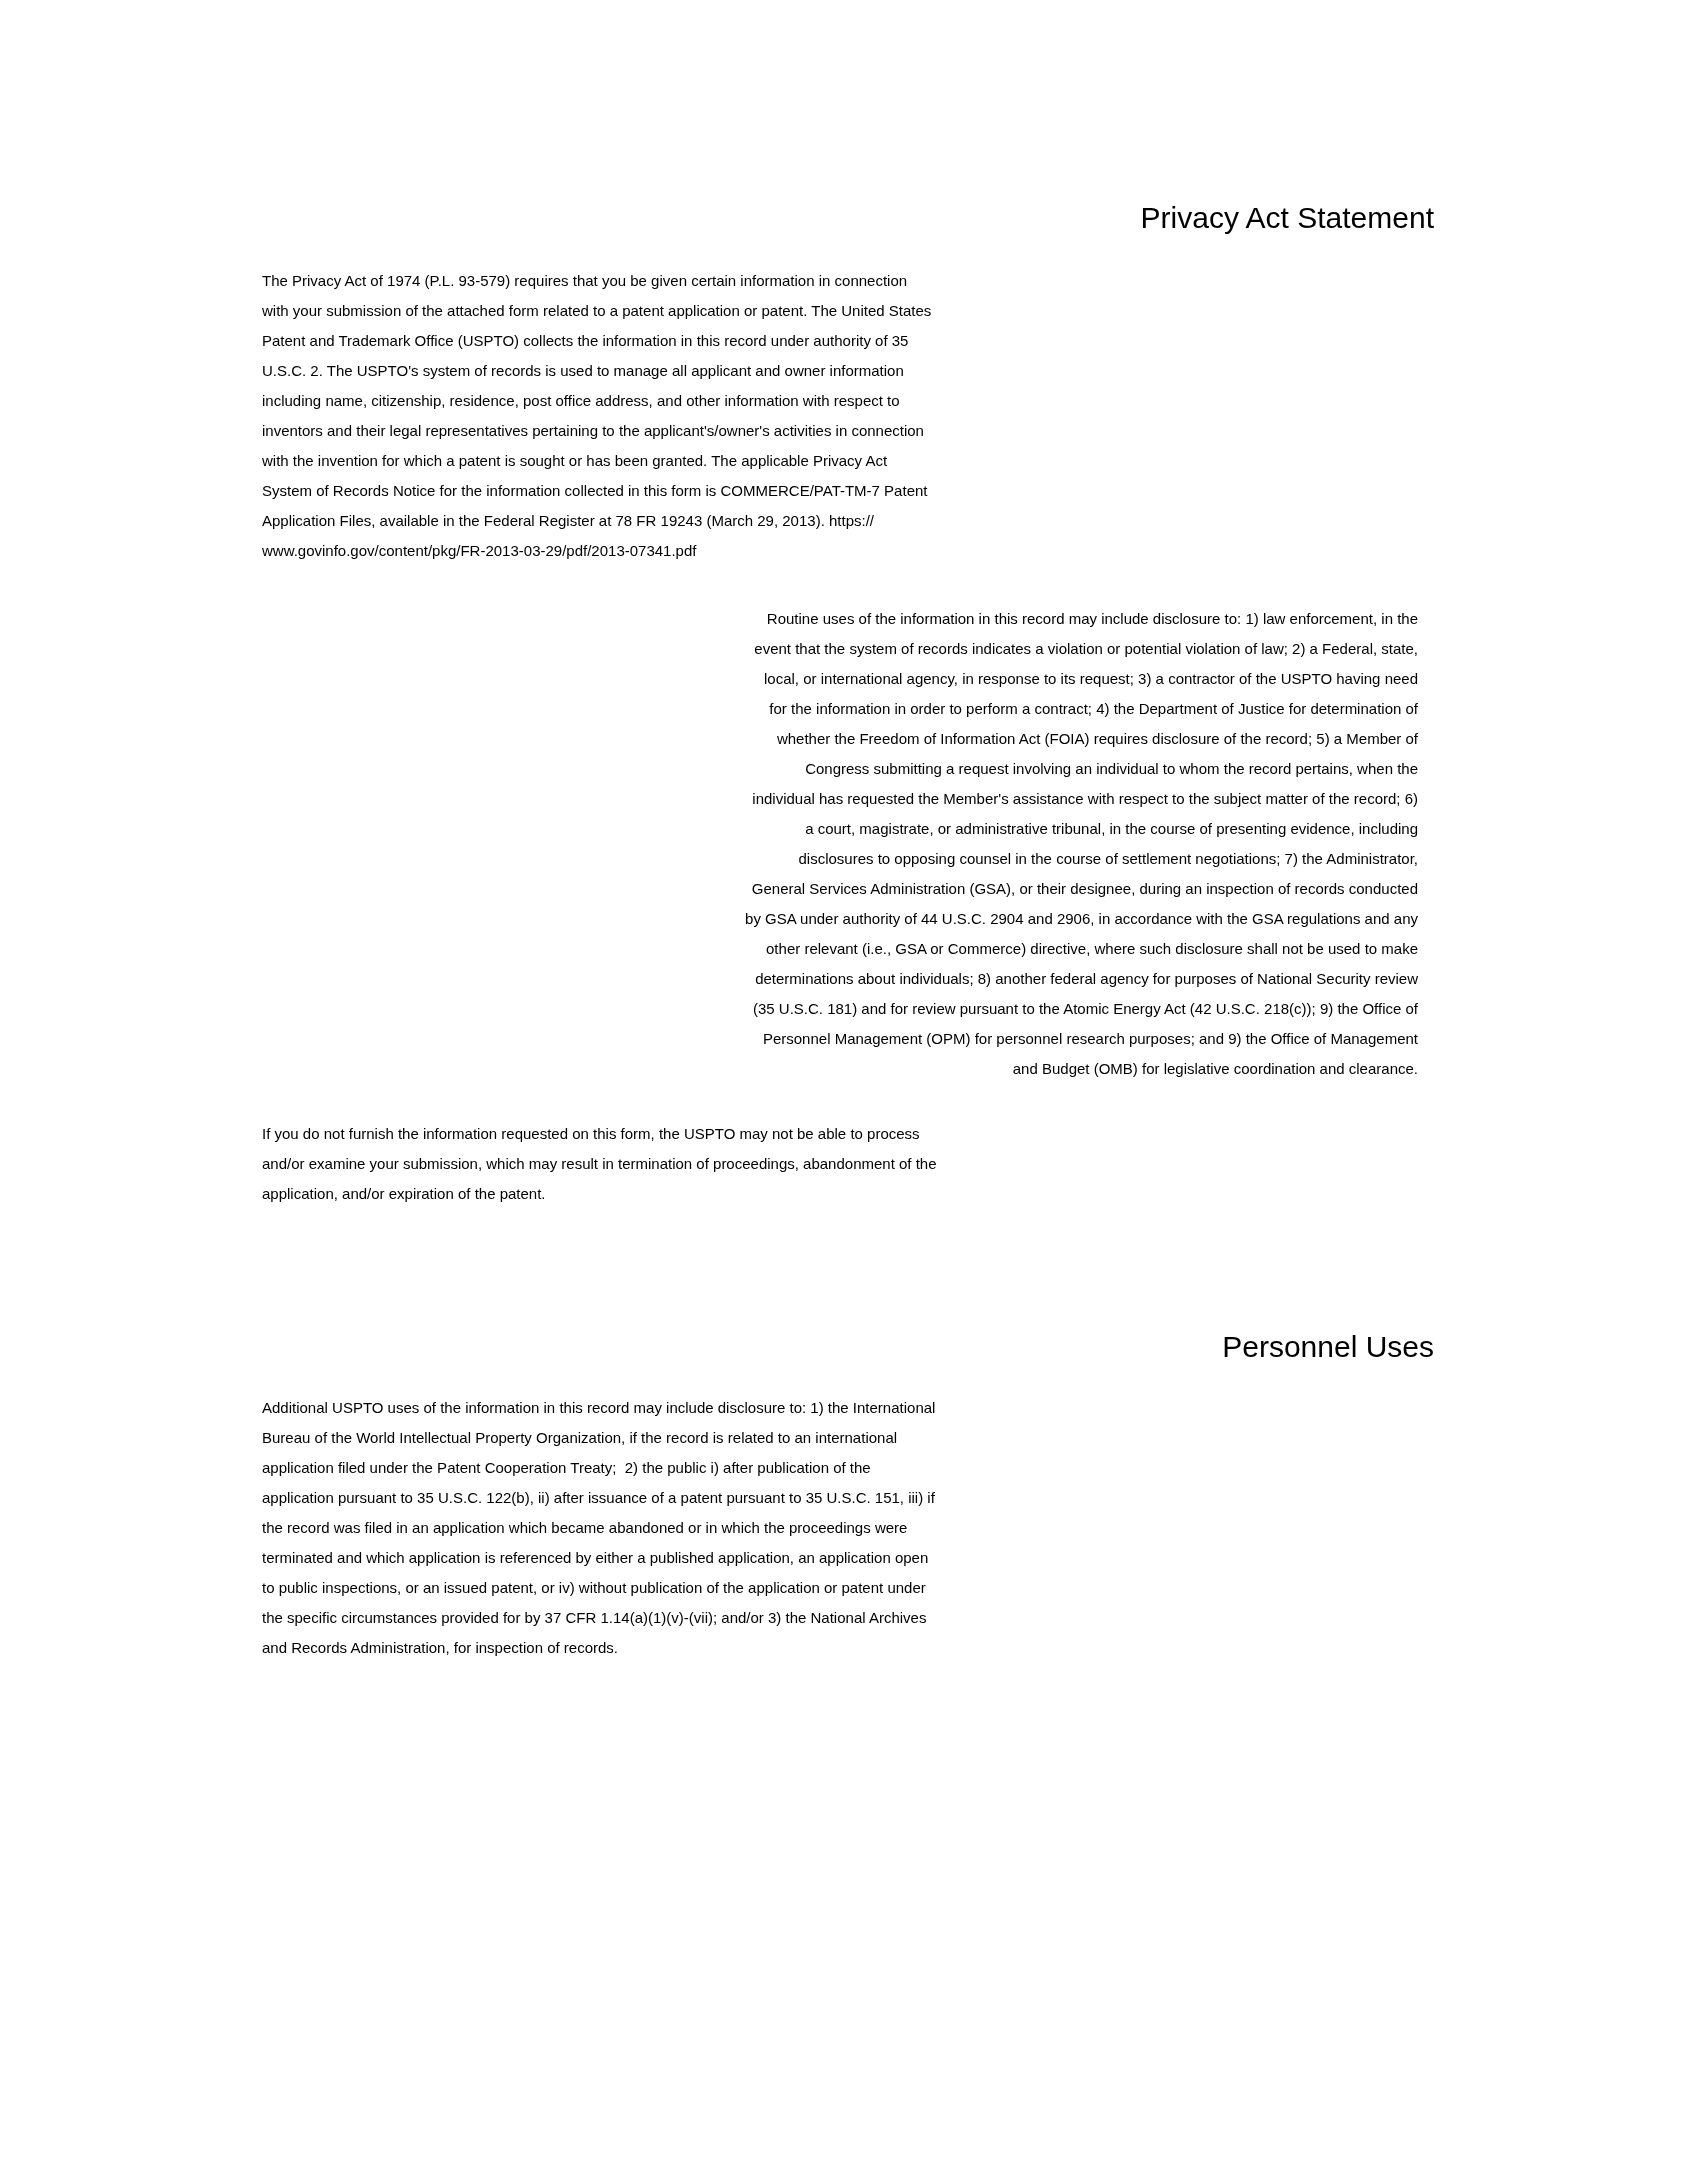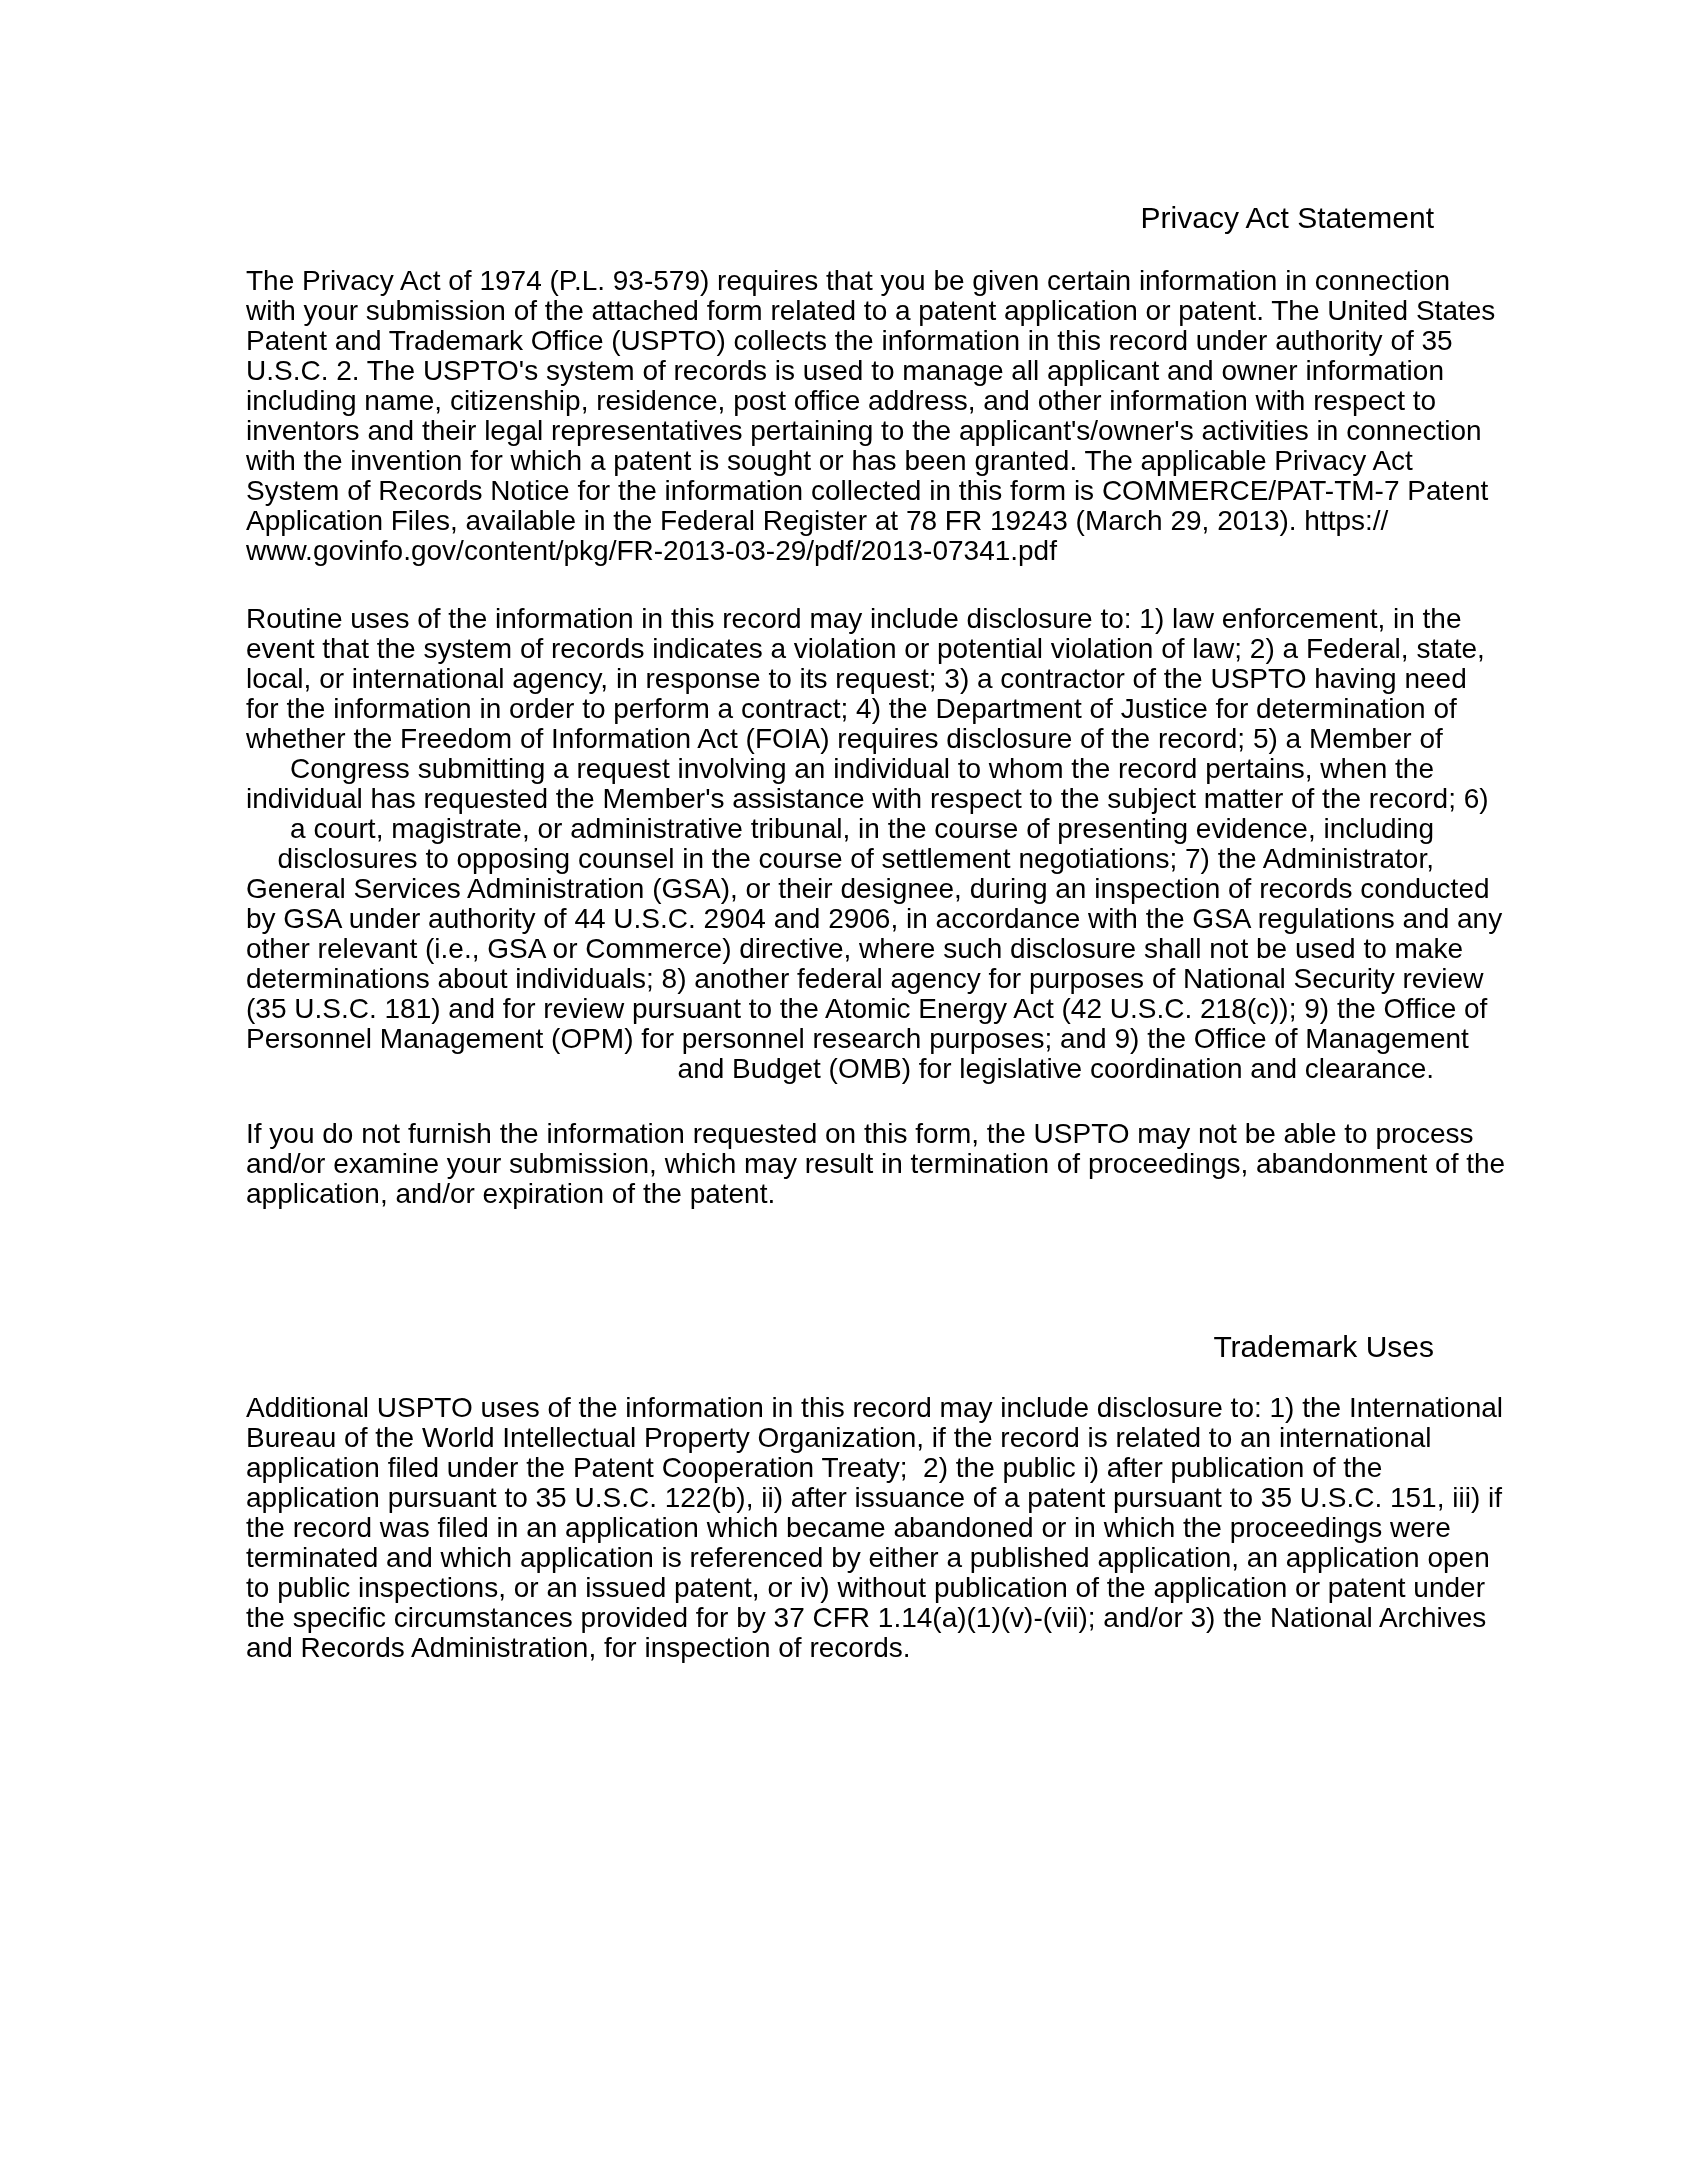--- a/index.html
+++ b/index.html
@@ -27,23 +27,23 @@
     text-align: right;
     margin: 0;
   }
   .heading.first {
     margin-top: 200px;
   }
   .heading.second {
     margin-top: 120px;
   }
   .para {
-    font-size: 28px;
+    font-size: 15px;
     line-height: 30px;
-    margin: 0;
+    margin: 16px;
     white-space: pre;
   }
   .para.p1 { margin-top: 30px; }
   .para.p2 { margin-top: 38px; text-align: right; }
   .para.p3 { margin-top: 35px; }
   .para.p4 { margin-top: 28px; }
 </style>
 </head>
 <body>
 
@@ -79,21 +79,21 @@
 (35 U.S.C. 181) and for review pursuant to the Atomic Energy Act (42 U.S.C. 218(c)); 9) the Office of
 Personnel Management (OPM) for personnel research purposes; and 9) the Office of Management
 and Budget (OMB) for legislative coordination and clearance.</p>
 
     <p class="para p3">If you do not furnish the information requested on this form, the USPTO may not be able to process
 and/or examine your submission, which may result in termination of proceedings, abandonment of the
 application, and/or expiration of the patent.</p>
   </section>
 
   <section>
-    <h1 class="heading second">Trademark Uses</h1>
+    <h1 class="heading second">Personnel Uses</h1>
 
     <p class="para p4">Additional USPTO uses of the information in this record may include disclosure to: 1) the International
 Bureau of the World Intellectual Property Organization, if the record is related to an international
 application filed under the Patent Cooperation Treaty;  2) the public i) after publication of the
 application pursuant to 35 U.S.C. 122(b), ii) after issuance of a patent pursuant to 35 U.S.C. 151, iii) if
 the record was filed in an application which became abandoned or in which the proceedings were
 terminated and which application is referenced by either a published application, an application open
 to public inspections, or an issued patent, or iv) without publication of the application or patent under
 the specific circumstances provided for by 37 CFR 1.14(a)(1)(v)-(vii); and/or 3) the National Archives
 and Records Administration, for inspection of records.</p>

